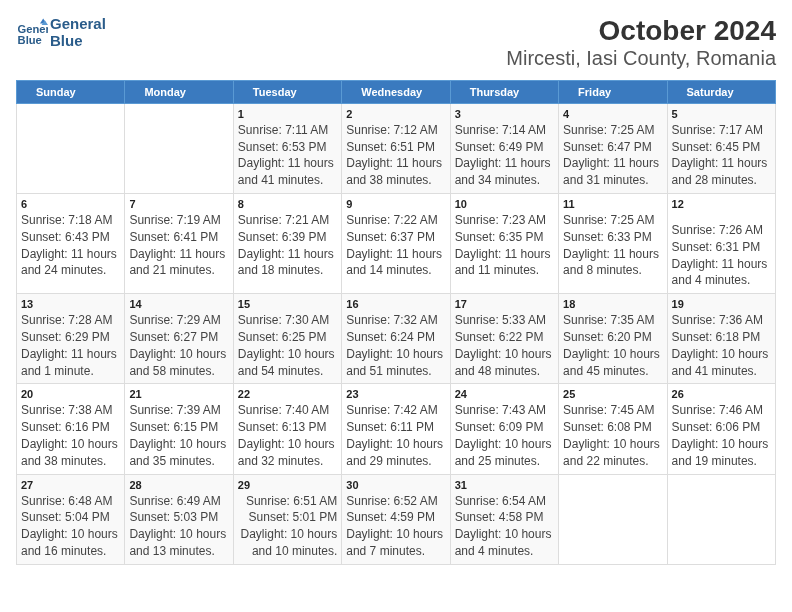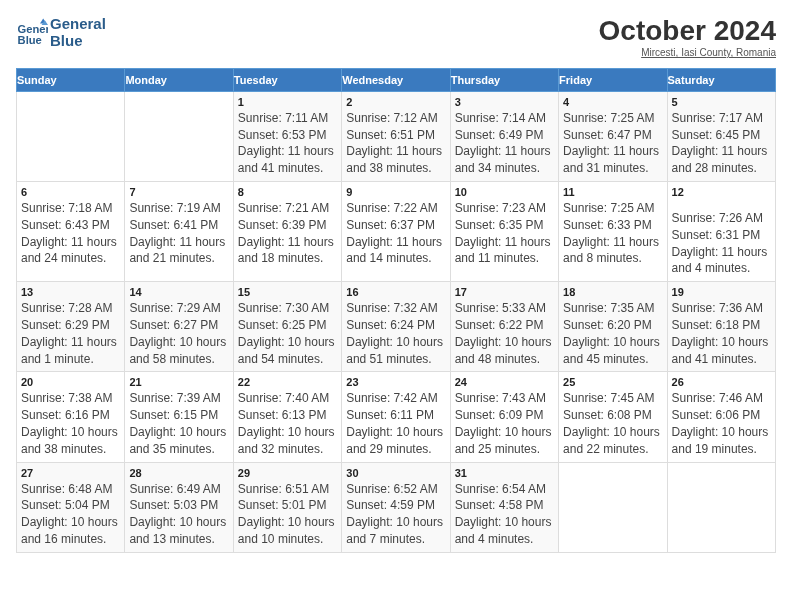--- a/index.html
+++ b/index.html
@@ -34,35 +34,34 @@
     .header-right {
       text-align: right;
     }
     .month-title {
       font-size: 28px;
       font-weight: bold;
       color: #333;
       line-height: 1.1;
     }
     .location {
-      font-size: 10px;
+      font-size: 20px;
       color: #555;
-      text-decoration: underline;
     }
     table {
       width: 100%;
       border-collapse: collapse;
       table-layout: fixed;
     }
     thead tr th {
       background-color: #3a7abf;
       color: #fff;
       font-size: 11px;
       font-weight: bold;
-      padding: 5px 0;
+      padding: 5px 19px;
       text-align: left;
       border: 1px solid #5a9ad4;
     }
     tbody tr td {
       vertical-align: top;
       padding: 4px 4px 4px 4px;
       border: 1px solid #ddd;
       font-size: 9.5px;
       color: #333;
       height: 78px;
@@ -297,21 +296,21 @@
 Daylight: 10 hours and 16 minutes.</div>
           </td>
           <td>
             <span class="day-num">28</span>
             <div class="day-info" style="white-space: pre-line;">Sunrise: 6:49 AM
 Sunset: 5:03 PM
 Daylight: 10 hours and 13 minutes.</div>
           </td>
           <td>
             <span class="day-num">29</span>
-            <div class="day-info" style="white-space: pre-line;">Sunrise: 6:51 AM
+            <div class="day-info" style="white-space: pre-line; text-align: right;">Sunrise: 6:51 AM
 Sunset: 5:01 PM
 Daylight: 10 hours and 10 minutes.</div>
           </td>
           <td>
             <span class="day-num">30</span>
             <div class="day-info" style="white-space: pre-line;">Sunrise: 6:52 AM
 Sunset: 4:59 PM
 Daylight: 10 hours and 7 minutes.</div>
           </td>
           <td>

